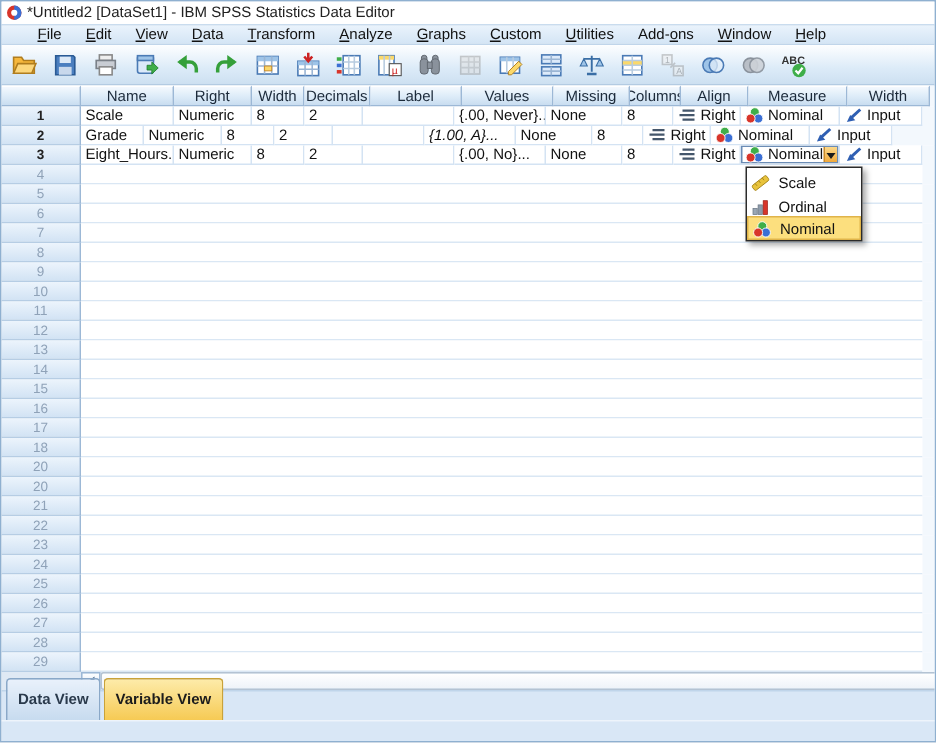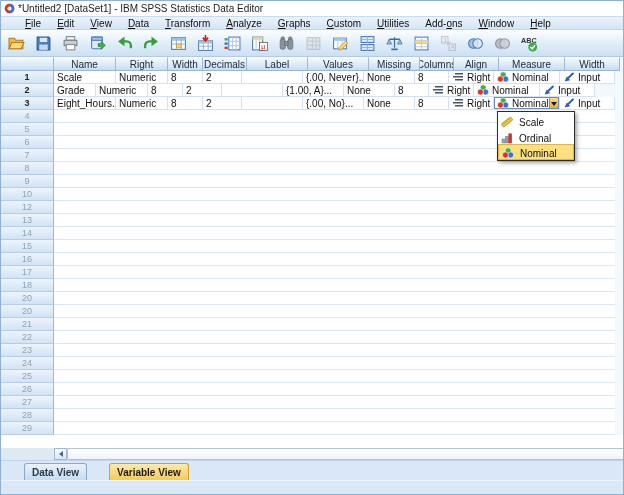--- a/index.html
+++ b/index.html
@@ -52,22 +52,22 @@
   
   .hscroll{position:absolute;left:0;top:447px;width:624px;height:12px;display:flex;background:#e4edf7;}
   .hs-spacer{width:53px;flex:0 0 auto;background:#dfe9f4;}
   .hs-btn{width:13px;height:12px;flex:0 0 auto;background:linear-gradient(#fdfeff,#d7e5f3);
     border:1px solid #9cb8d6;box-sizing:border-box;display:flex;align-items:center;justify-content:center;}
   .hs-btn::after{content:"";border:3px solid transparent;border-right:4px solid #49698c;margin-right:3px;}
   .hs-thumb{flex:1;background:linear-gradient(#ffffff,#eef3f9);border:1px solid #b4c3d3;border-radius:2px;box-sizing:border-box;}
   
   .tabsrow{position:absolute;left:0;top:459px;width:624px;height:20px;background:#d9e7f6;
     display:flex;align-items:flex-end;padding-left:3px;box-sizing:border-box;border-top:1px solid #c0d5ea;}
-  .tab{height:17px;display:flex;align-items:center;padding:0 7px;font-size:10px;font-weight:bold;
-    border:1px solid #8aa8c8;border-bottom:none;border-radius:3px 3px 0 0;margin-right:2px;box-sizing:border-box;margin-left:20px;}
+  .tab{height:28px;display:flex;align-items:center;padding:0 7px;font-size:10px;font-weight:bold;
+    border:1px solid #8aa8c8;border-bottom:none;border-radius:3px 3px 0 0;margin-right:2px;box-sizing:border-box;}
   .tab.inactive{background:linear-gradient(#e9f1fb,#c7dbef);color:#2a3a4c;}
   .tab.active{background:linear-gradient(#fdeba9,#f6ca54);border-color:#c9a23a;color:#1c1c1c;}
   
   .statusbar{position:absolute;left:0;top:479px;width:624px;height:16px;background:#d9e7f6;
     border-top:1px solid #eef4fb;box-sizing:border-box;}
 </style>
 </head>
 <body>
 
 <div class="window">
@@ -299,21 +299,21 @@
         </div>
         <div class="filler"></div>
       </div>
       <div class="row">
         <div class="rowhdr">2</div>
         <div class="cell" style="width: 42px;">Grade</div>
         <div class="cell" style="width: 52px;">Numeric</div>
         <div class="cell" style="width: 35px;">8</div>
         <div class="cell" style="width: 39px;">2</div>
         <div class="cell" style="width: 61px;"></div>
-        <div class="cell" style="width: 61px;">{1.00, A}...</div>
+        <div class="cell" style="width: 61px; font-style: italic;">{1.00, A}...</div>
         <div class="cell" style="width: 51px;">None</div>
         <div class="cell" style="width: 34px;">8</div>
         <div class="cell" style="width: 45px;">
           <svg class="mini" viewBox="0 0 12 12">
             <g fill="#44566b">
               <rect x="3" y="2" width="8" height="1.5"></rect>
               <rect x="1" y="5" width="10" height="1.5"></rect>
               <rect x="3" y="8" width="8" height="1.5"></rect>
             </g>
           </svg>
@@ -405,20 +405,25 @@
         <div class="rowhdr">9</div>
         <div class="emptyarea"></div>
         <div class="filler"></div>
       </div>
       <div class="row empty">
         <div class="rowhdr">10</div>
         <div class="emptyarea"></div>
         <div class="filler"></div>
       </div>
       <div class="row empty">
+        <div class="rowhdr">11</div>
+        <div class="emptyarea"></div>
+        <div class="filler"></div>
+      </div>
+      <div class="row empty">
         <div class="rowhdr">12</div>
         <div class="emptyarea"></div>
         <div class="filler"></div>
       </div>
       <div class="row empty">
         <div class="rowhdr">13</div>
         <div class="emptyarea"></div>
         <div class="filler"></div>
       </div>
       <div class="row empty">

